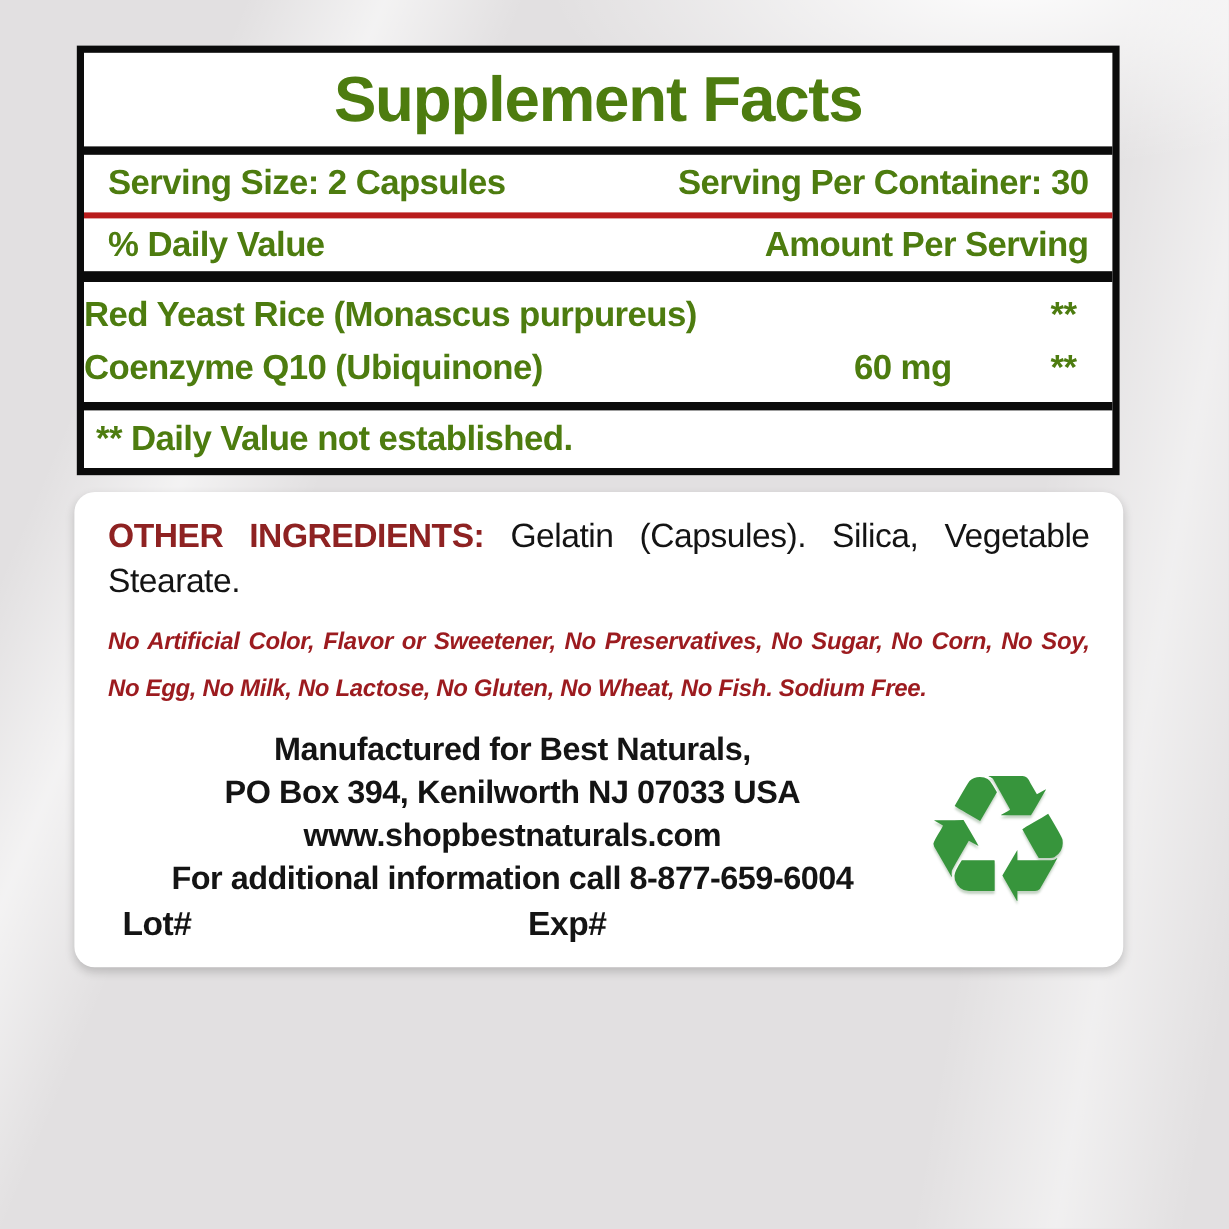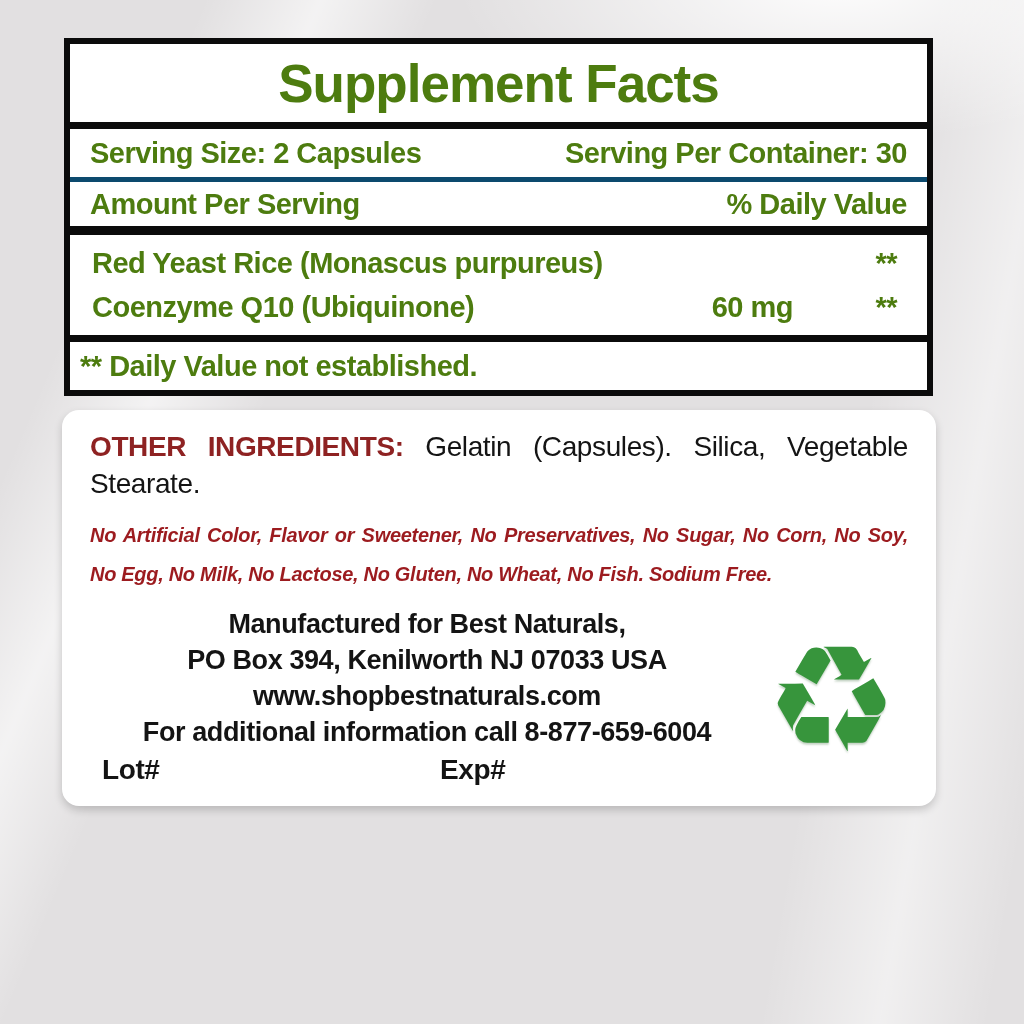--- a/index.html
+++ b/index.html
@@ -20,25 +20,25 @@
     box-sizing:border-box;color:#4d7c0f;
   }
   .facts-title{
     height:78px;display:flex;align-items:center;justify-content:center;
     font-size:53px;font-weight:bold;letter-spacing:-1px;border-bottom:7px solid #0b0b0b;
   }
   .facts-row{
     display:flex;align-items:center;justify-content:space-between;
     padding:0 20px;font-weight:bold;font-size:29px;letter-spacing:-0.5px;
   }
-  .row-serving{height:48px;border-bottom:5px solid #0c4a6e;}
+  .row-serving{height:48px;border-bottom:5px solid #b91c1c;}
   .row-amount{height:44px;border-bottom:9px solid #0b0b0b;}
   .ing-area{padding:6px 0;border-bottom:7px solid #0b0b0b;}
   .ing-row{display:flex;align-items:center;height:44px;font-weight:bold;font-size:29px;letter-spacing:-0.5px;}
-  .ing-name{flex:1;padding-left:22px;}
+  .ing-name{flex:1;}
   .ing-amt{width:160px;text-align:right;}
   .ing-dv{width:104px;text-align:right;padding-right:30px;}
   .facts-footnote{
     height:48px;display:flex;align-items:center;padding-left:10px;
     font-weight:bold;font-size:29px;letter-spacing:-0.5px;
   }
 
   
   .info-box{
     position:relative;width:874px;margin:14px 0 0 62px;background:#ffffff;
@@ -69,22 +69,22 @@
 
   <div class="facts-box">
     <div class="facts-title">Supplement Facts</div>
 
     <div class="facts-row row-serving">
       <span>Serving Size: 2 Capsules</span>
       <span>Serving Per Container: 30</span>
     </div>
 
     <div class="facts-row row-amount">
+      <span>% Daily Value</span>
       <span>Amount Per Serving</span>
-      <span>% Daily Value</span>
     </div>
 
     <div class="ing-area">
       <div class="ing-row">
         <span class="ing-name">Red Yeast Rice (Monascus purpureus)</span>
         <span class="ing-dv">**</span>
       </div>
       <div class="ing-row">
         <span class="ing-name">Coenzyme Q10 (Ubiquinone)</span>
         <span class="ing-amt">60 mg</span>

